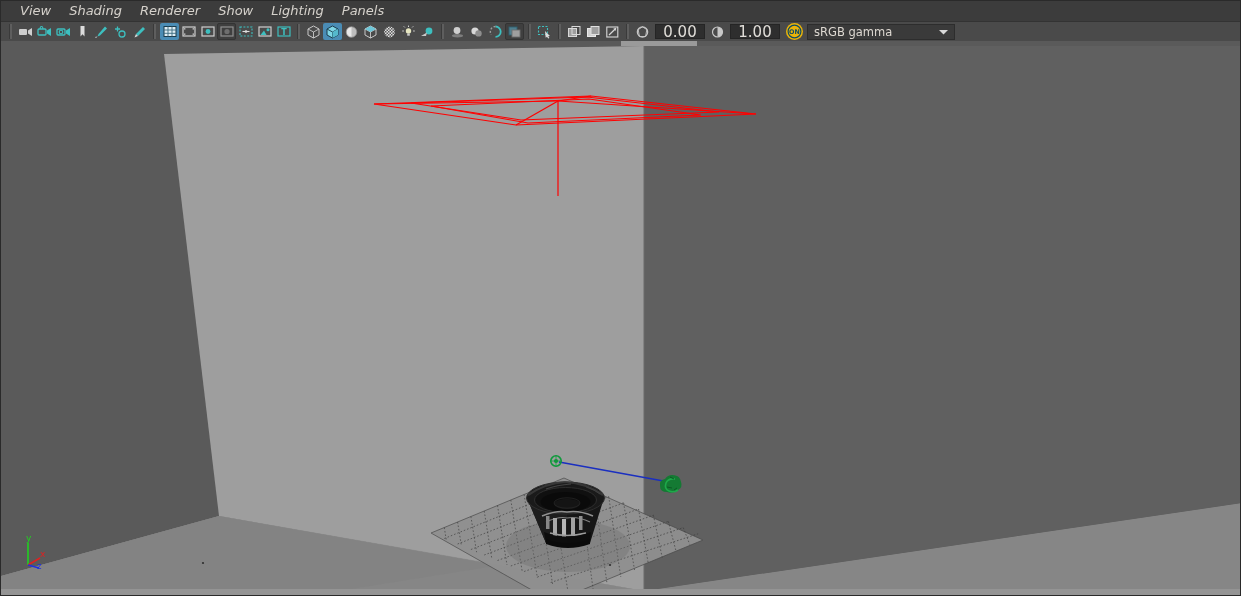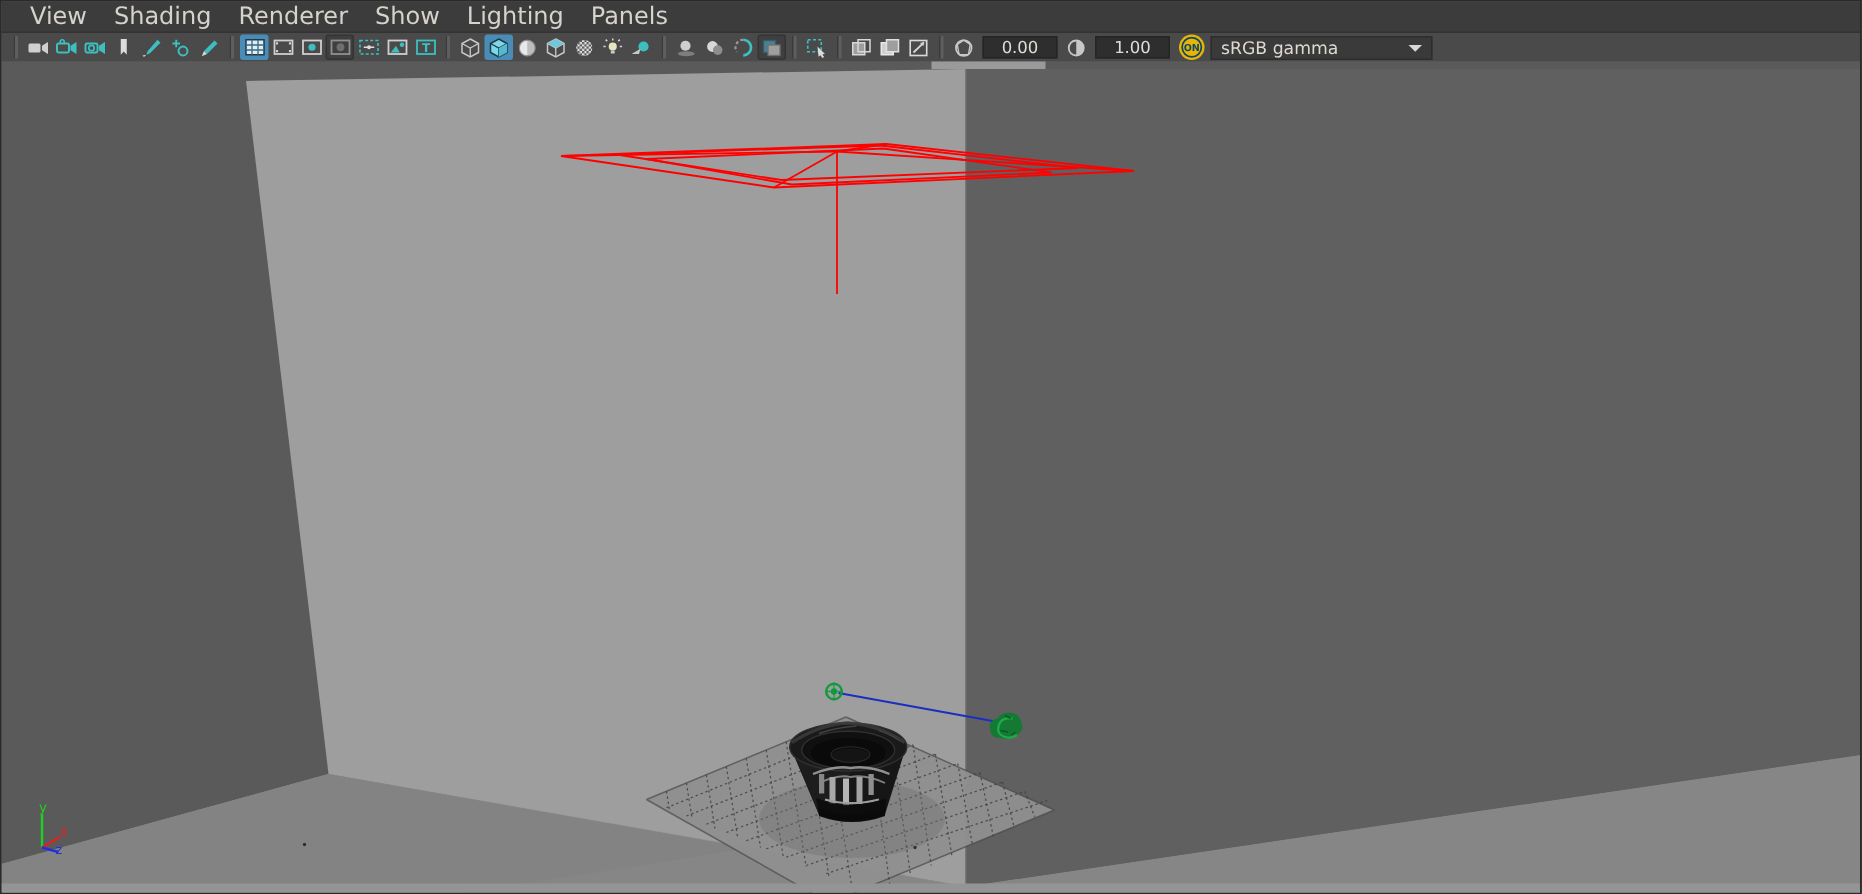--- a/index.html
+++ b/index.html
@@ -23,25 +23,26 @@
     position: absolute; left: 0; top: 0;
     width: 1241px; height: 21px;
     background: #3c3c3c;
     display: flex; align-items: center;
     box-sizing: border-box;
     padding-left: 10px;
     border-bottom: 1px solid #333;
   }
   .menu-item {
     color: #d6d2cc;
-    font-size: 16px;
+    font-size: 13px;
     padding: 2px 9px 3px 9px;
     cursor: default;
     white-space: nowrap;
     line-height: 13px;
+    font-style: italic;
   }
 
   
   #toolbar {
     position: absolute; left: 0; top: 21px;
     width: 1241px; height: 19px;
     background: #4a4a4a;
     display: flex; align-items: center;
     box-sizing: border-box;
     padding-left: 4px;
@@ -64,21 +65,21 @@
   .tbtn.active { background: #4a8cb5; }
   .tbtn.sunken { background: #3f3f3f; border:1px solid #343434; }
   .tbtn svg { display:block; }
 
   
   .numfield {
     width: 50px; height: 15px;
     background: #2e2e2e;
     border: 1px solid #252525;
     color: #e0ddd8;
-    font-size: 11px;
+    font-size: 15px;
     font-family: "DejaVu Sans", "Liberation Sans", sans-serif;
     text-align: center;
     line-height: 15px;
     margin: 0 3px;
     box-sizing: border-box;
     flex: none;
   }
   #cm-combo {
     height: 16px;
     width: 148px;

